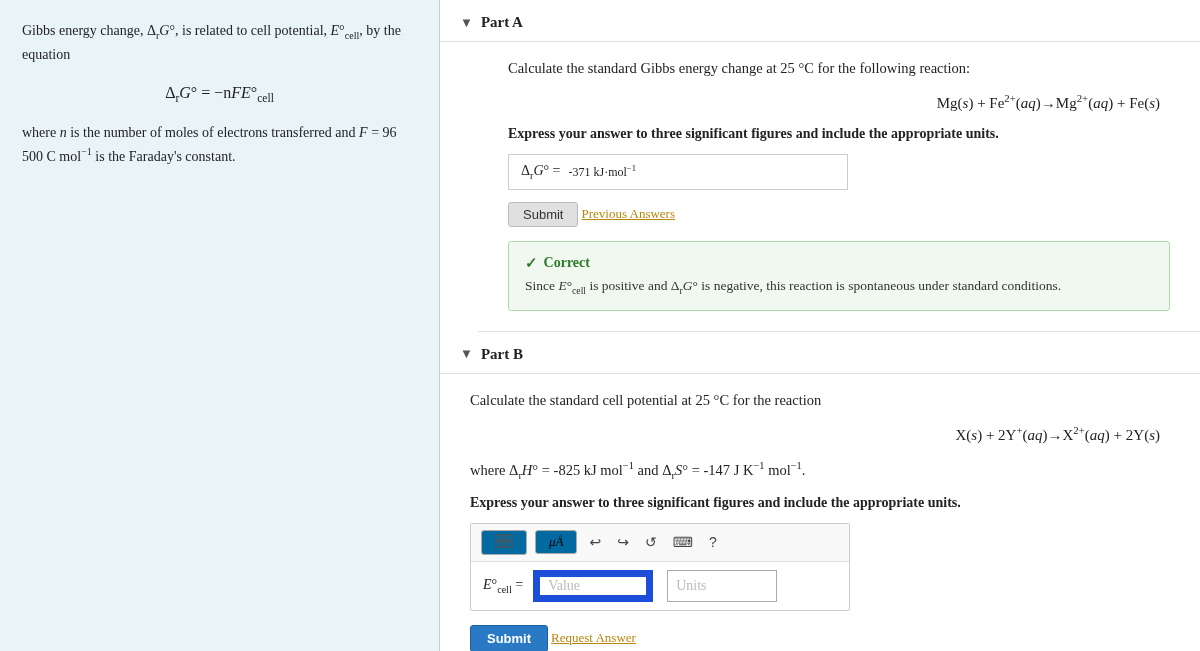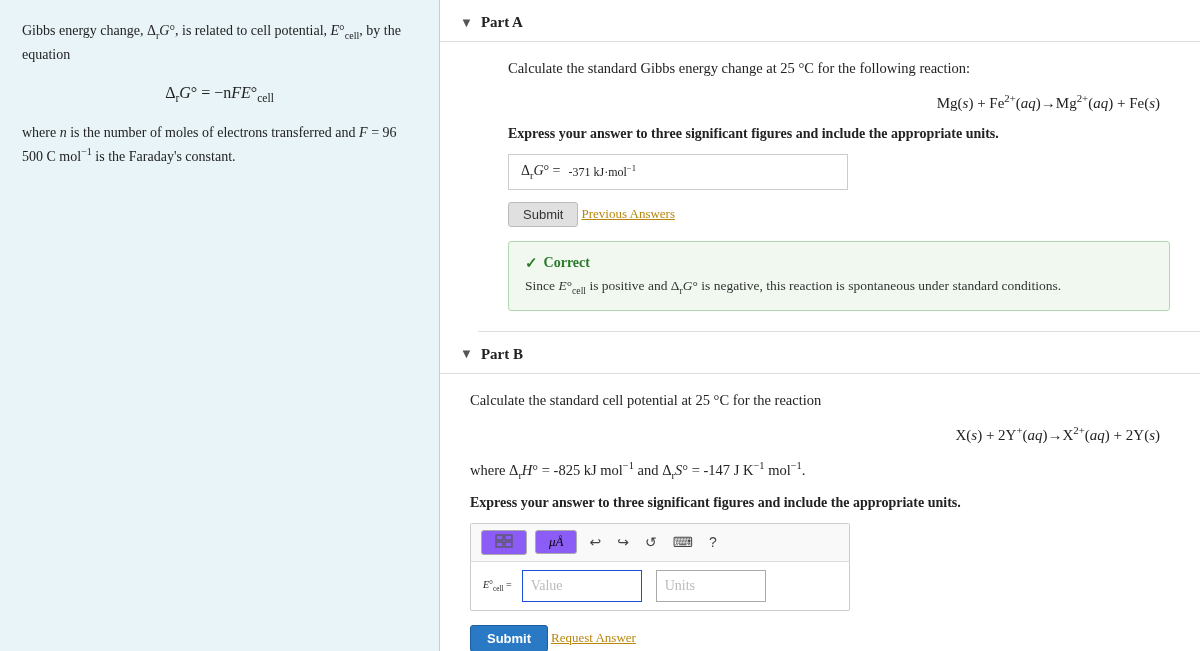--- a/index.html
+++ b/index.html
@@ -177,21 +177,21 @@
     }
     .math-toolbar {
       display: flex;
       align-items: center;
       padding: 6px 10px;
       gap: 8px;
       border-bottom: 1px solid #ddd;
       background: #f9f9f9;
     }
     .toolbar-btn {
-      background: #8b5cf6;
+      background: #0369a1;
       border: 1px solid #aaa;
       border-radius: 3px;
       padding: 3px 13px;
       cursor: pointer;
       font-size: 12px;
       display: flex;
       align-items: center;
       gap: 2px;
       text-align: center;
     }
@@ -232,26 +232,26 @@
       border: none;
       padding: 2px 4px;
     }
     .math-input-row {
       display: flex;
       align-items: center;
       padding: 8px 12px;
       min-height: 44px;
     }
     .math-input-label {
-      font-size: 10px;
+      font-size: 14px;
       margin-right: 10px;
       white-space: nowrap;
     }
     .value-field {
-      border: 1px solid #1d4ed8;
+      border: 7px solid #1d4ed8;
       min-width: 120px;
       height: 32px;
       padding: 4px 8px;
       font-size: 14px;
       color: #999;
       display: flex;
       align-items: center;
     }
     .units-field {
       border: 1px solid #aaa;

